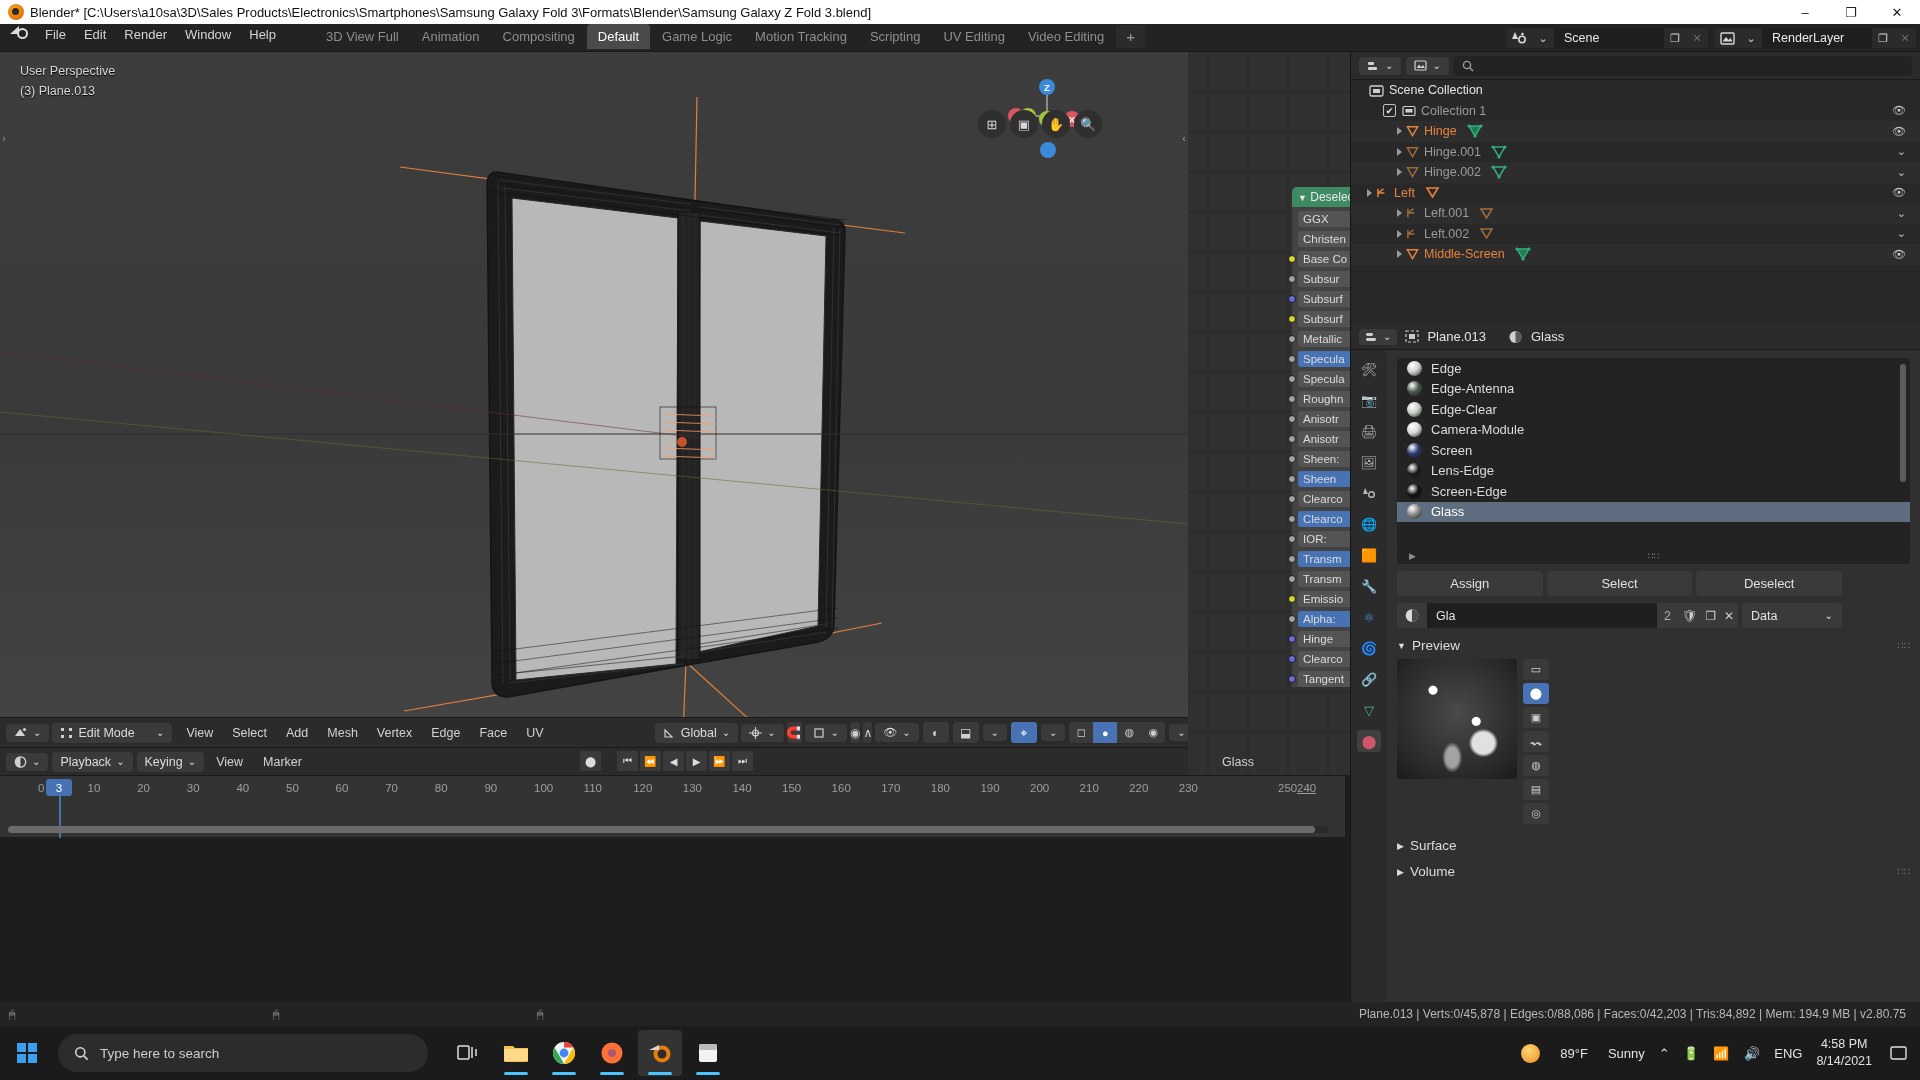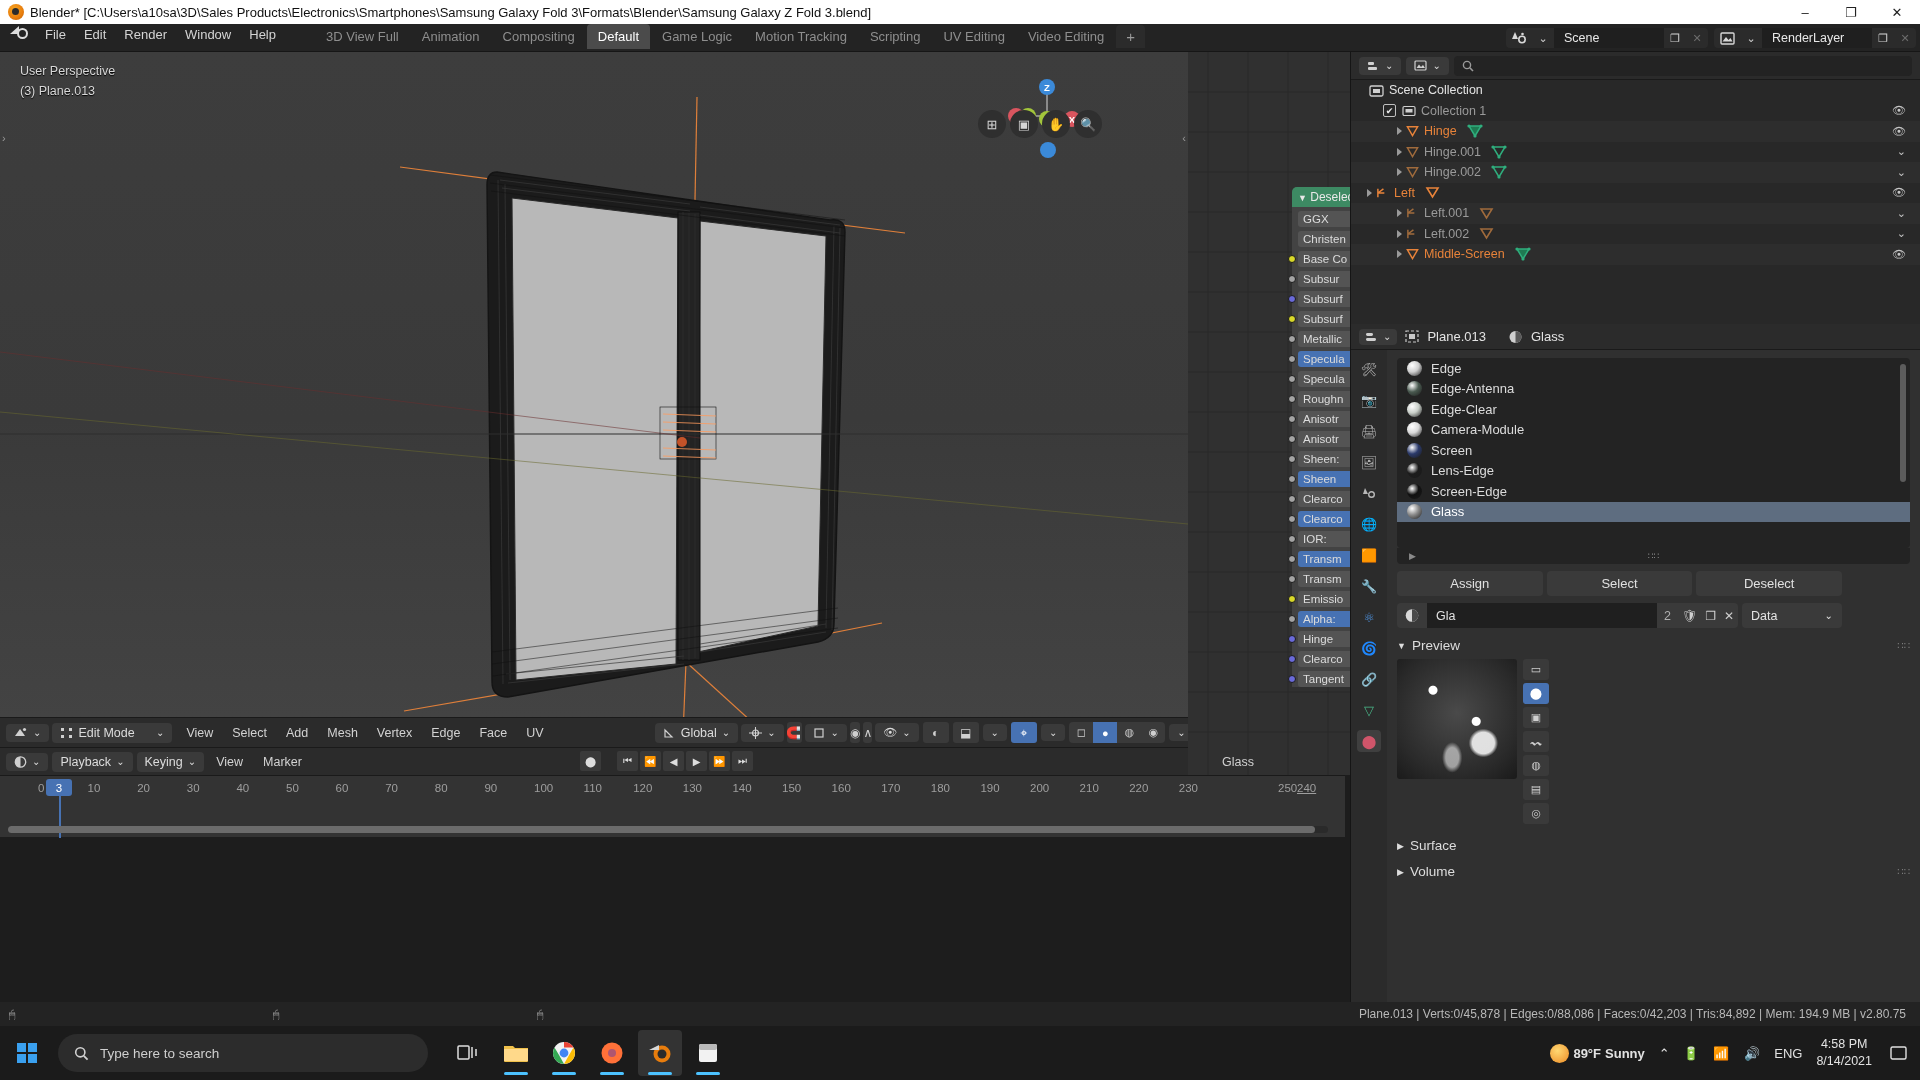--- a/index.html
+++ b/index.html
@@ -189,21 +189,21 @@
     align-items:center; gap:11px; padding:16px 16px; margin-left:4px; color:#cfcfcf; font-size:13.5px; }
   #tb-apps { display:flex; align-items:center; gap:4px; margin-left:18px; }
   .tbapp { width:44px; height:46px; display:flex; align-items:center; justify-content:center;
     position:relative; border-radius:4px; }
   .tbapp.active { background:#333333; }
   .tbapp .underline { position:absolute; bottom:1px; width:24px; height:3px; background:#4cc2ff;
     border-radius:2px; }
   #tray { position:absolute; right:0; top:0; height:54px; display:flex; align-items:center; gap:14px;
     padding-right:10px; font-size:13px; color:#e2e2e2; }
   #clock { display:flex; flex-direction:column; align-items:center; line-height:1.35; font-size:12.5px; }
-  #weather { display:flex; align-items:center; gap:4px;font-weight:bold; }
+  #weather { display:flex; align-items:center; gap:20px; }
   #sun { width:19px; height:19px; border-radius:50%;
     background:radial-gradient(circle at 40% 35%, #ffd873, #f2a23c 70%, #e08a20); }
   #notif { width:24px; height:24px; display:flex; align-items:center; justify-content:center; }
 </style>
 </head>
 <body>
 
 <div id="titlebar">
   <div id="title-icon"></div>
   <div id="title-text">Blender* [C:\Users\a10sa\3D\Sales Products\Electronics\Smartphones\Samsung Galaxy Fold 3\Formats\Blender\Samsung Galaxy Z Fold 3.blend]</div>

